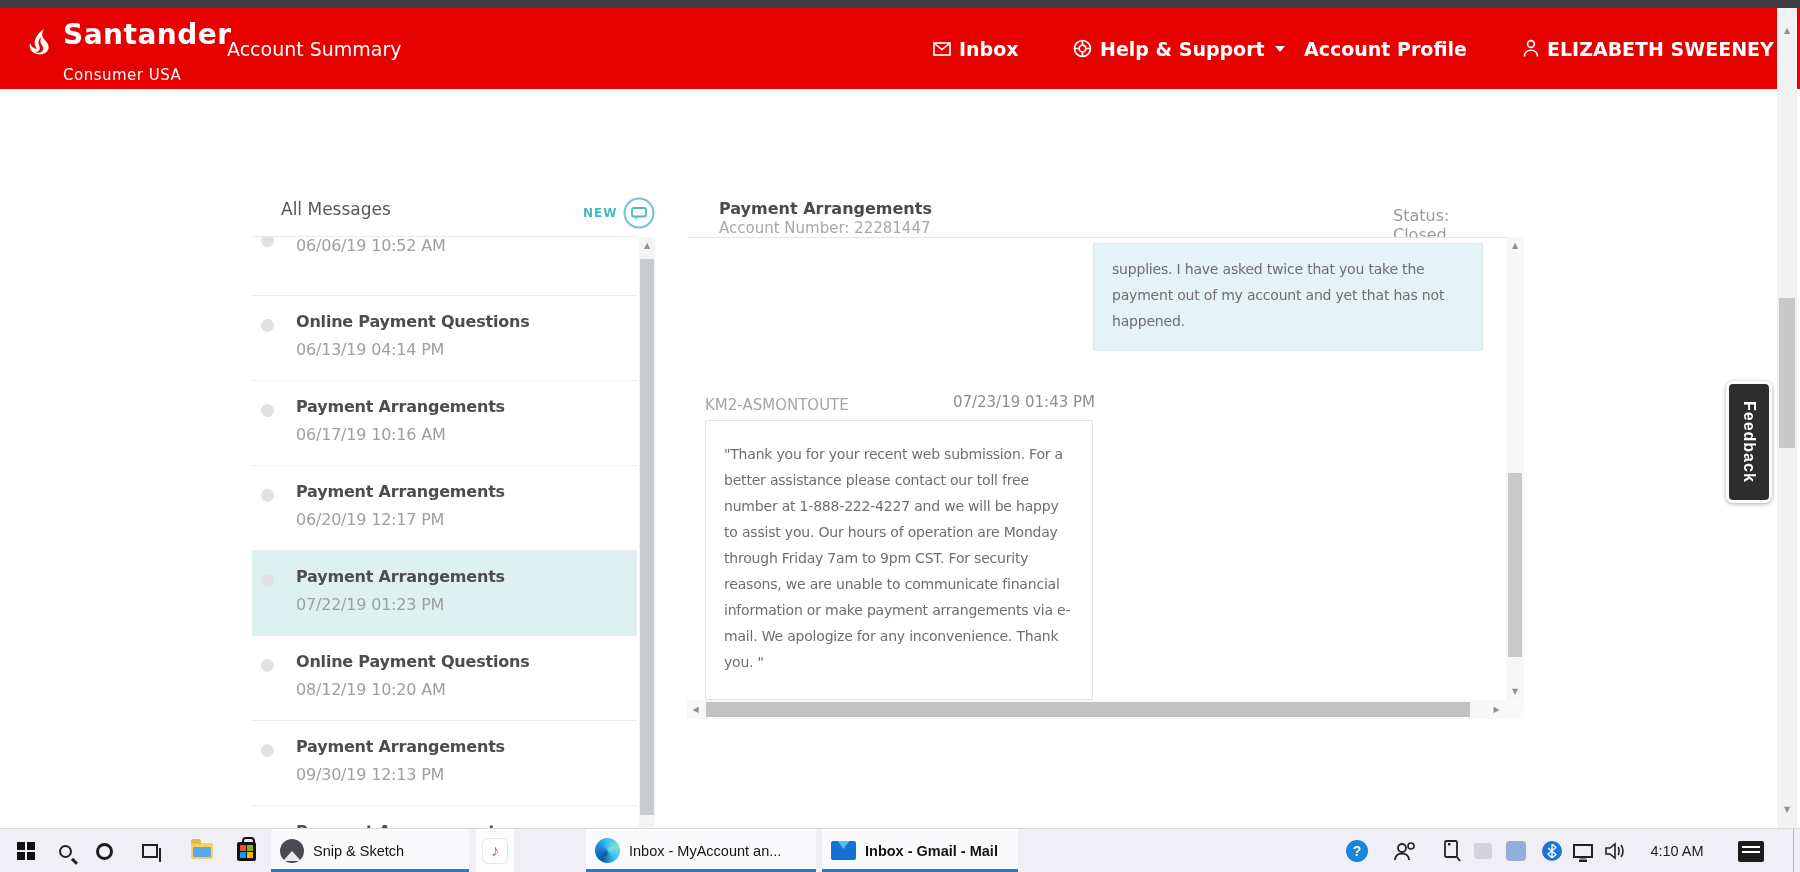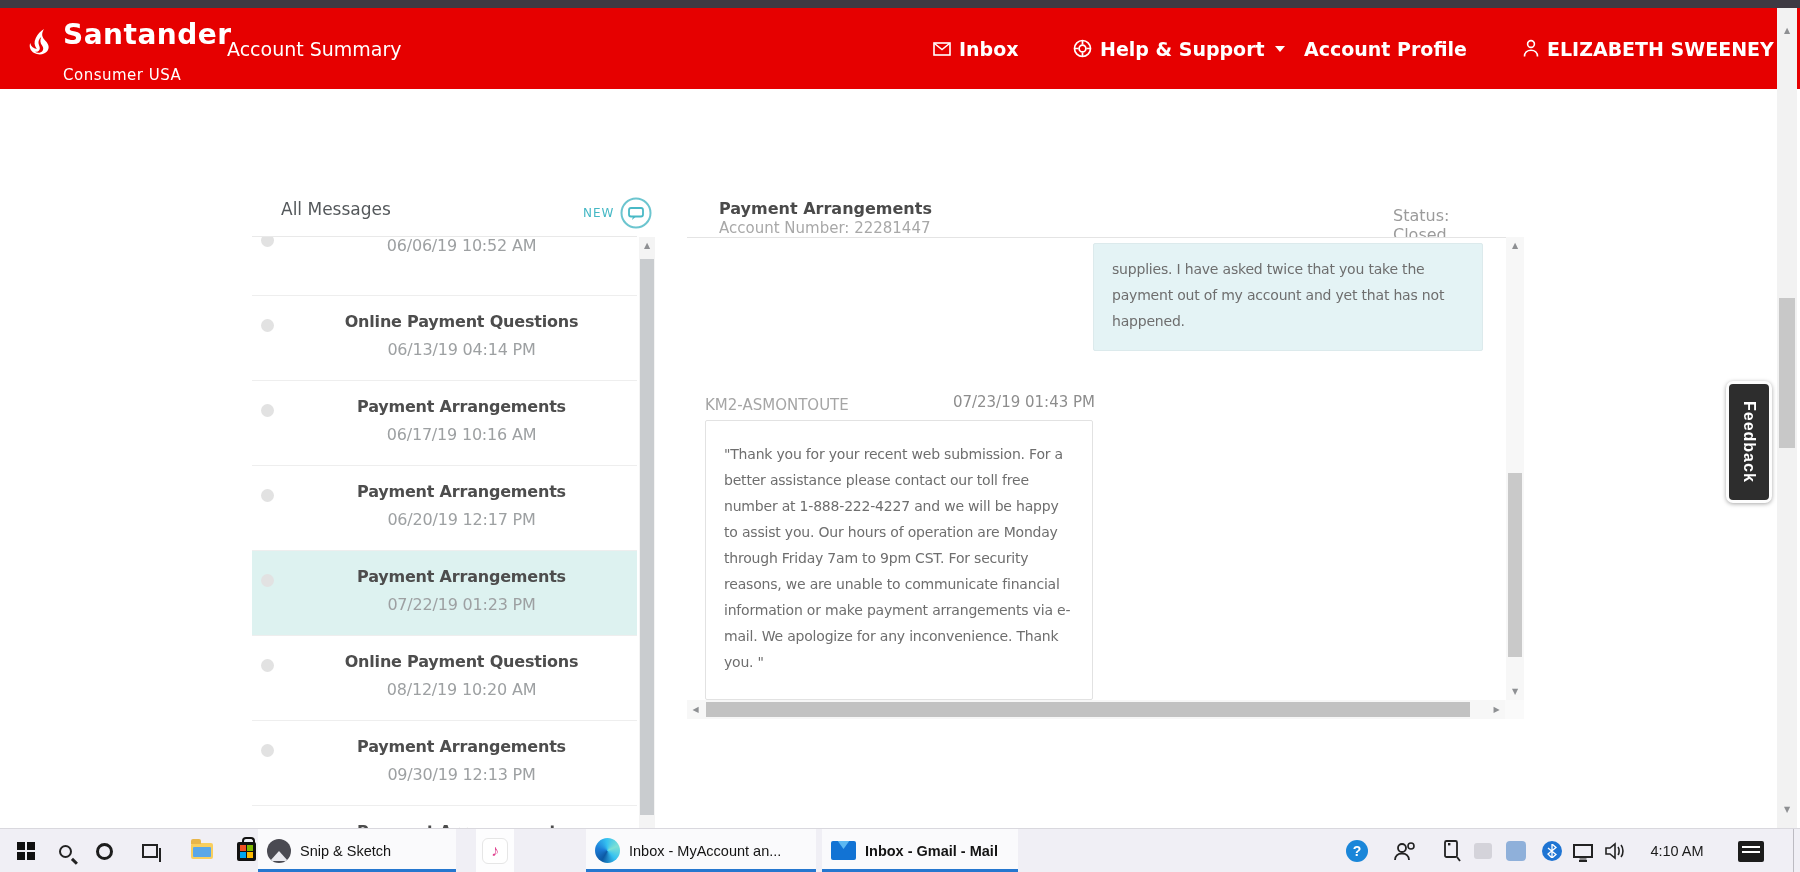--- a/index.html
+++ b/index.html
@@ -21,24 +21,24 @@
   .nav-item .caret { width:0; height:0; border-left:5px solid transparent; border-right:5px solid transparent; border-top:6px solid #fff; margin-left:2px; }
   .nav-account-summary { left:227px; }
   .nav-inbox  { left:933px; font-weight:bold; }
   .nav-help   { left:1073px; font-weight:bold;align-items:center; }
   .nav-profile{ left:1304px; font-weight:bold; }
   .nav-user   { left:1523px; font-weight:bold; }
 
   
   .panel-title { position:absolute; left:281px; top:199px; font-size:17px; color:#54585b; }
   .new-btn { position:absolute; left:583px; top:197px; display:flex; align-items:center; gap:6px; cursor:pointer; }
-  .new-btn .new-label { color:var(--teal,#45b8c5); font-size:12px; font-weight:normal; letter-spacing:1px; }
+  .new-btn .new-label { color:var(--teal,#45b8c5); font-size:12px; font-weight:bold; letter-spacing:1px; }
   .panel-divider { position:absolute; left:252px; top:236px; width:385px; height:1px; background:#e9e9e9; }
 
-  .message-list { position:absolute; left:252px; top:237px; width:385px; height:591px; overflow:hidden; background:#fff;text-align:center; }
+  .message-list { position:absolute; left:252px; top:237px; width:385px; height:591px; overflow:hidden; background:#fff; }
   .msg-item { position:relative; height:85px; padding:16px 10px 0 44px; border-bottom:1px solid #eeeeee; cursor:pointer; background:#fff; }
   .msg-item.selected { background:var(--selected,#ddf2f0); }
   .msg-item:first-child { margin-top:-26px; }
   .msg-item .dot { position:absolute; left:9px; top:23px; width:13px; height:13px; border-radius:50%; background:#e2e2e2; }
   .msg-title { font-size:16px; font-weight:bold; color:#4d4d4d; letter-spacing:-0.2px; }
   .msg-date { margin-top:9px; font-size:16px; color:#9da0a2; letter-spacing:-0.2px; }
 
   
   .list-scrollbar { position:absolute; left:639px; top:237px; width:16px; height:591px; background:#f4f4f4; }
   .list-scrollbar .sb-up { position:absolute; top:0; left:0; width:16px; height:17px; }
@@ -331,21 +331,21 @@
       <span class="store-glyph">
           <span class="store-win">
             <i></i>
             <i></i>
             <i></i>
             <i></i>
           </span>
         </span>
     </span>
 
-    <div class="tb-app" style="left:258px; width:198px;">
+    <div class="tb-app" style="left:271px; width:198px;">
       <span class="snip-glyph"></span>
       <span class="app-label">Snip &amp; Sketch</span>
       <span class="underline"></span>
     </div>
 
     <div class="itunes-tile">
       <span class="itunes-glyph">♪</span>
     </div>
 
     <div class="tb-app" style="left:586px; width:230px;">

